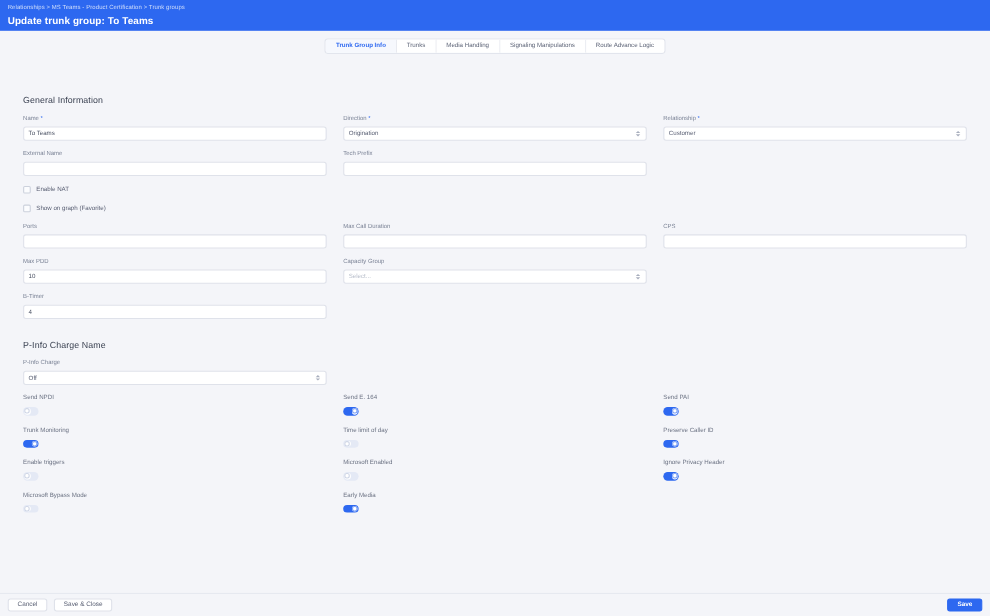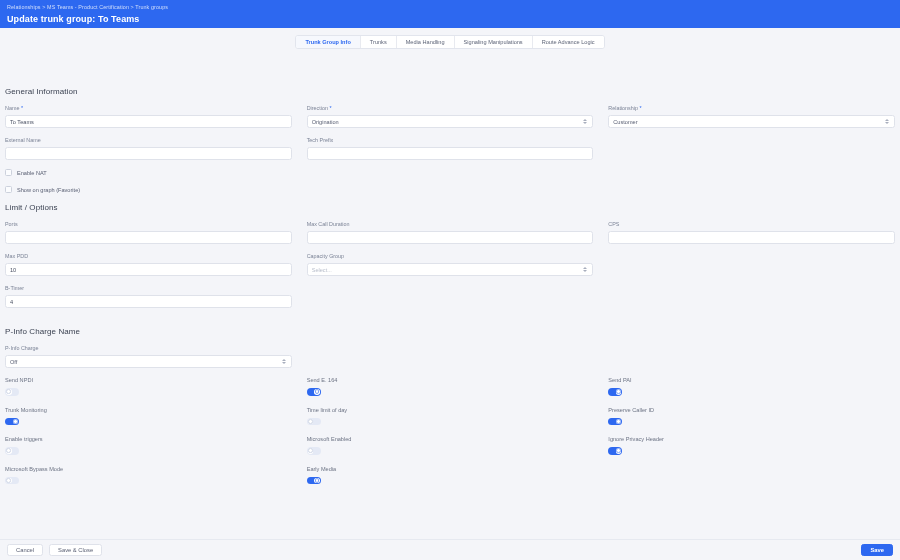--- a/index.html
+++ b/index.html
@@ -72,21 +72,21 @@
   }
   .tab:last-child { border-right: none; }
   .tab.active {
     color: #2d68f0;
     background: #f6f8fd;
     font-weight: bold;
   }
 
   
   .content {
-    padding: 0 5px;
+    padding: 0 21px;
     margin-top: 36px;
   }
 
   .section-title {
     font-size: 8px;
     color: #3b4252;
     margin-top: 10px;
     margin-bottom: 9px;
     letter-spacing: .1px;
   }
@@ -318,21 +318,20 @@
   <div class="check-row">
     <span class="checkbox"></span>
     <span class="check-label">Enable NAT</span>
   </div>
 
   <div class="check-row">
     <span class="checkbox"></span>
     <span class="check-label">Show on graph (Favorite)</span>
   </div>
 
-  <div class="section-title">Limit / Options</div>
 
   <div class="grid">
     <div class="field">
       <div class="field-label">Ports</div>
       <div class="input"></div>
     </div>
 
     <div class="field">
       <div class="field-label">Max Call Duration</div>
       <div class="input"></div>

